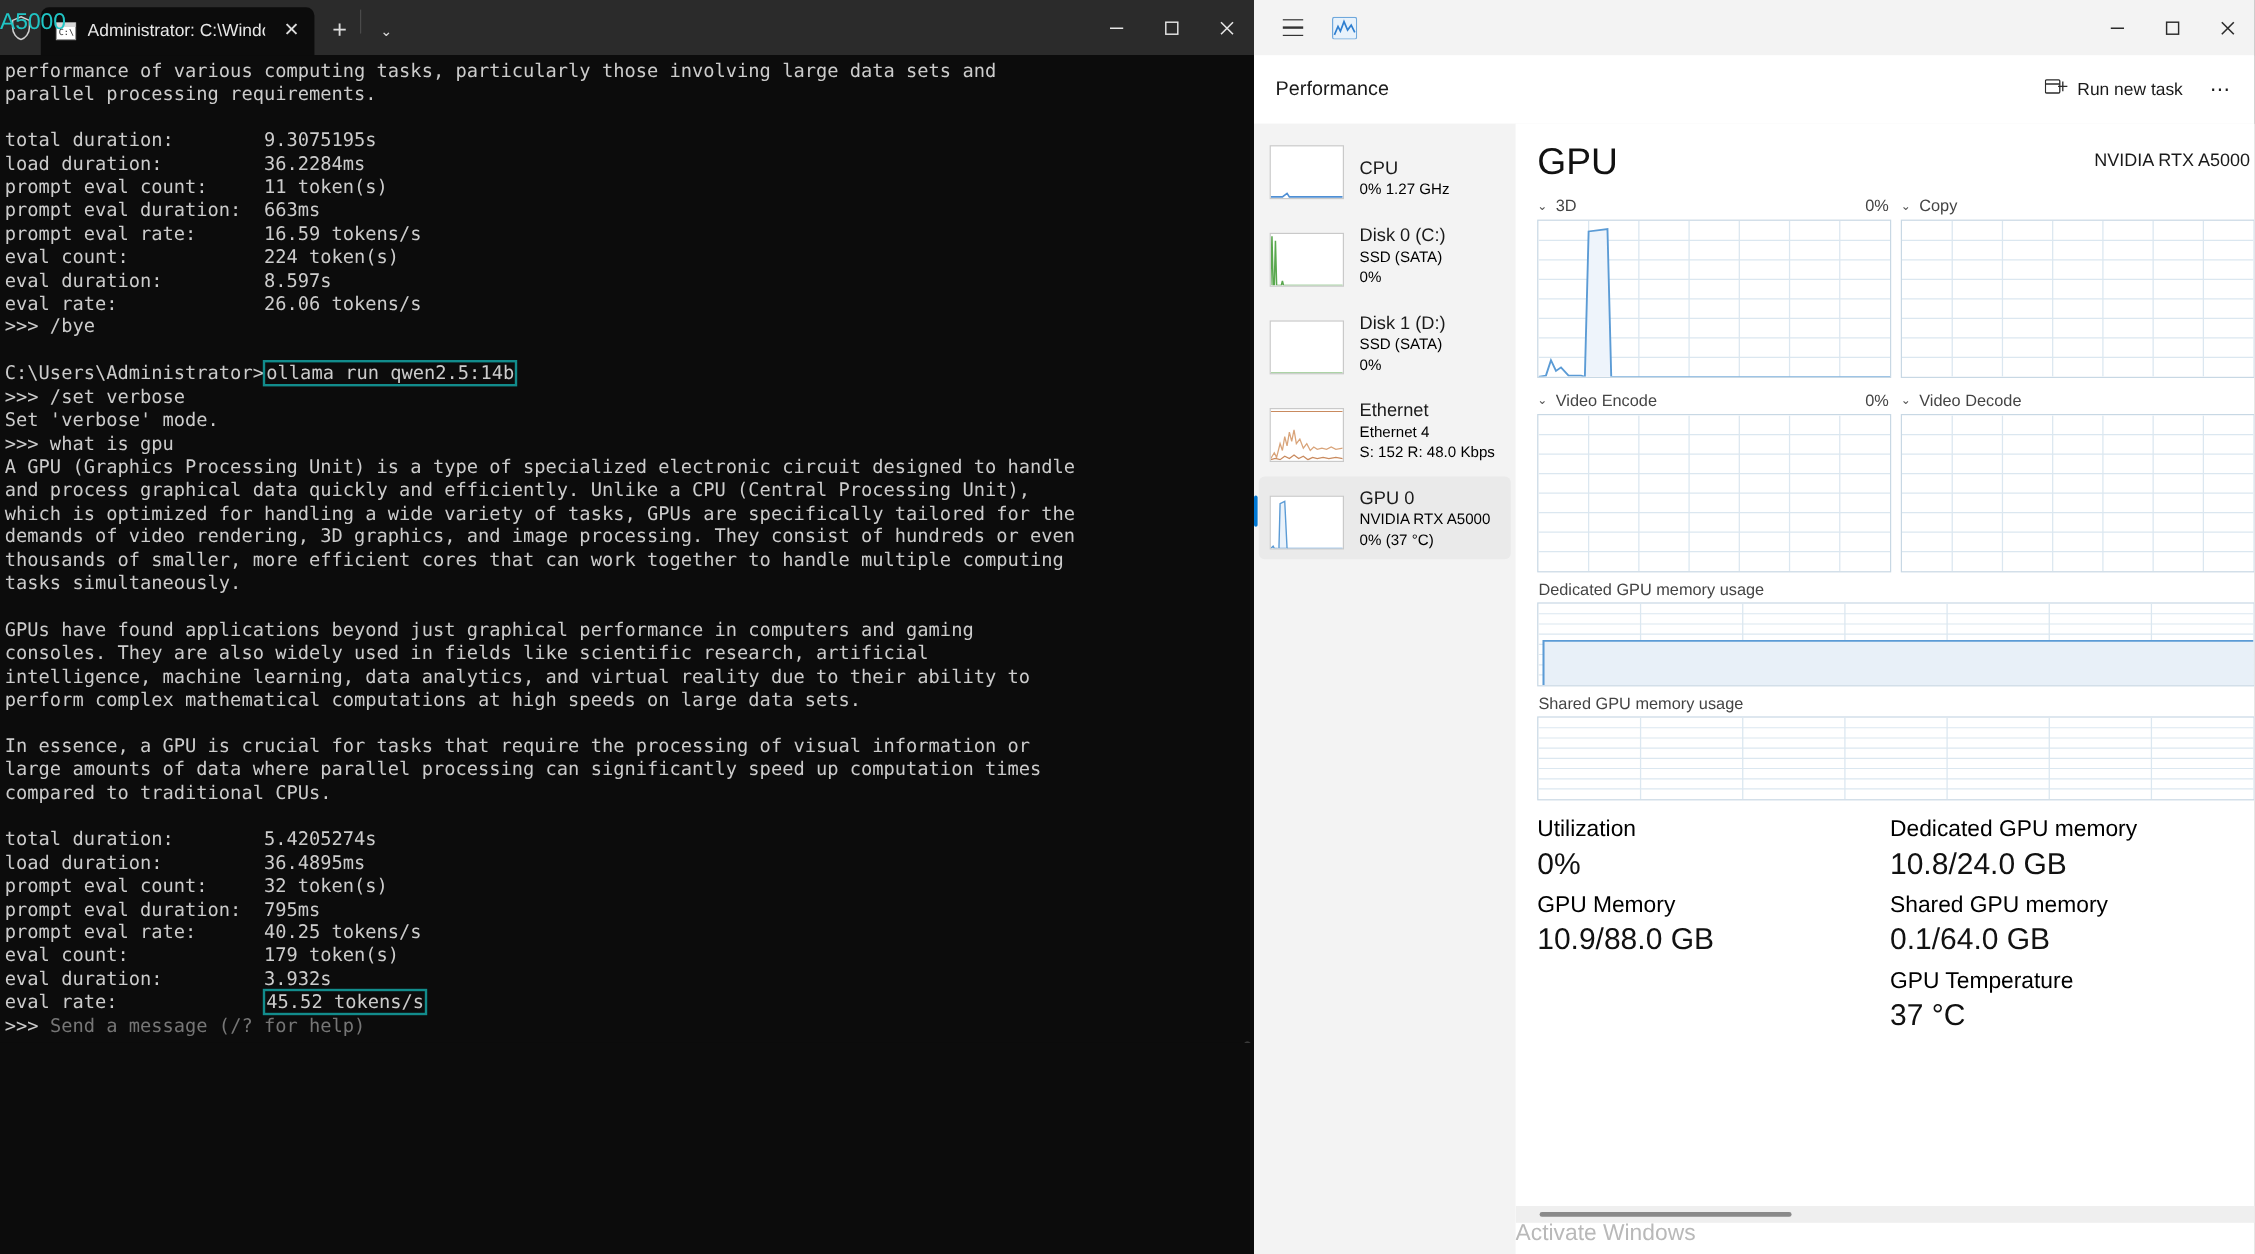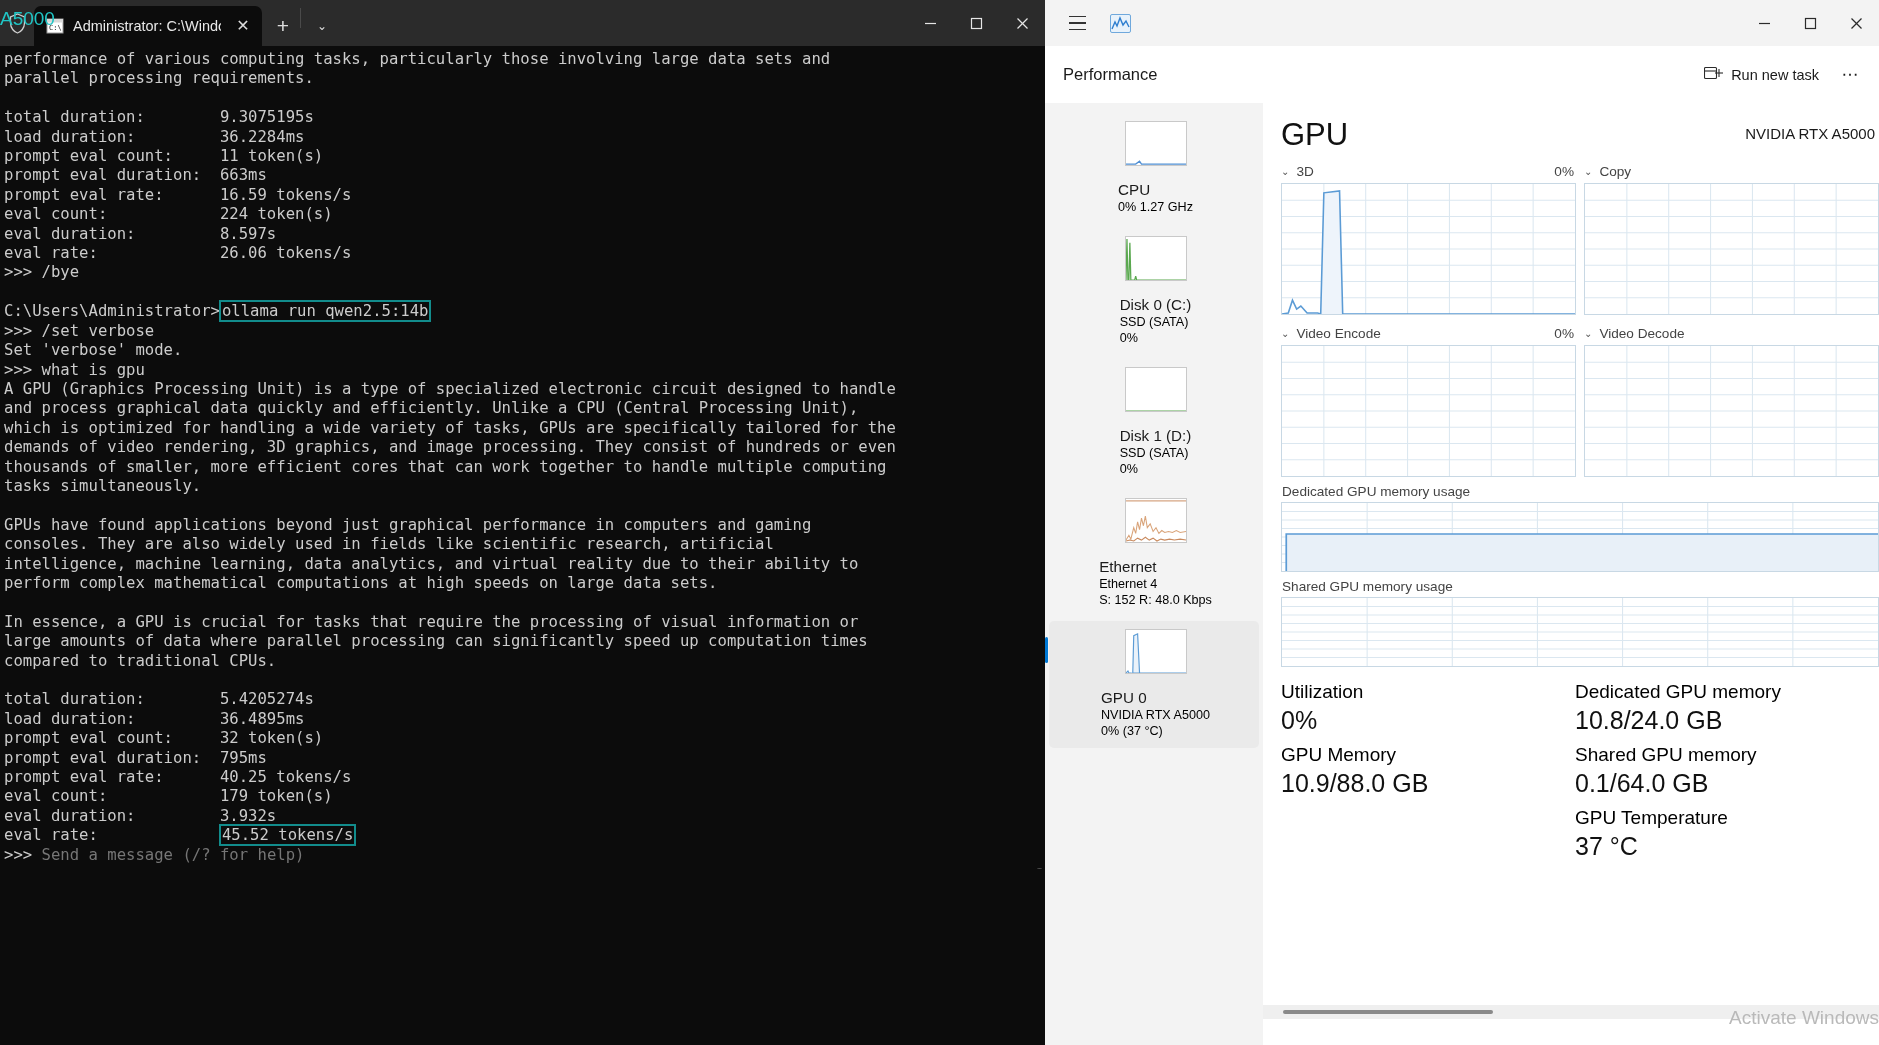--- a/index.html
+++ b/index.html
@@ -190,27 +190,26 @@
     background: #f3f3f3;
   }
   .tm-sidebar {
     width: 218px;
     flex: 0 0 218px;
     background: #f3f3f3;
     padding-top: 10px;
     overflow: hidden;
   }
   .tm-item {
-    display: flex; align-items: center;
+    display: flex; align-items: flex-end;
     gap: 13px;
     padding: 8px 6px 8px 9px;
     margin: 0 4px 4px 4px;
     border-radius: 5px;
     position: relative;
-    flex-direction: column;
   }
   .tm-item.selected {
     background: #eaeaea;
   }
   .tm-item.selected::before {
     content: "";
     position: absolute;
     left: -4px; top: 16px;
     width: 3px; height: 26px;
     background: #0078d4;
@@ -297,24 +296,24 @@
   .hscroll-thumb {
     position: absolute;
     left: 20px; top: 5px;
     width: 210px; height: 4px;
     background: #8a8a8a;
     border-radius: 2px;
   }
   .activate-watermark {
     position: absolute;
     left: 0; right: 0; bottom: 0;
-    text-align: right;
+    text-align: left;
     font-size: 19px;
     color: #b9b9b9;
-    padding-bottom: 16px;
+    padding-bottom: 6px;
   }
 </style>
 </head>
 <body>
 
 <div id="root">
 
   <div class="term-win">
 
     <div class="term-titlebar">

